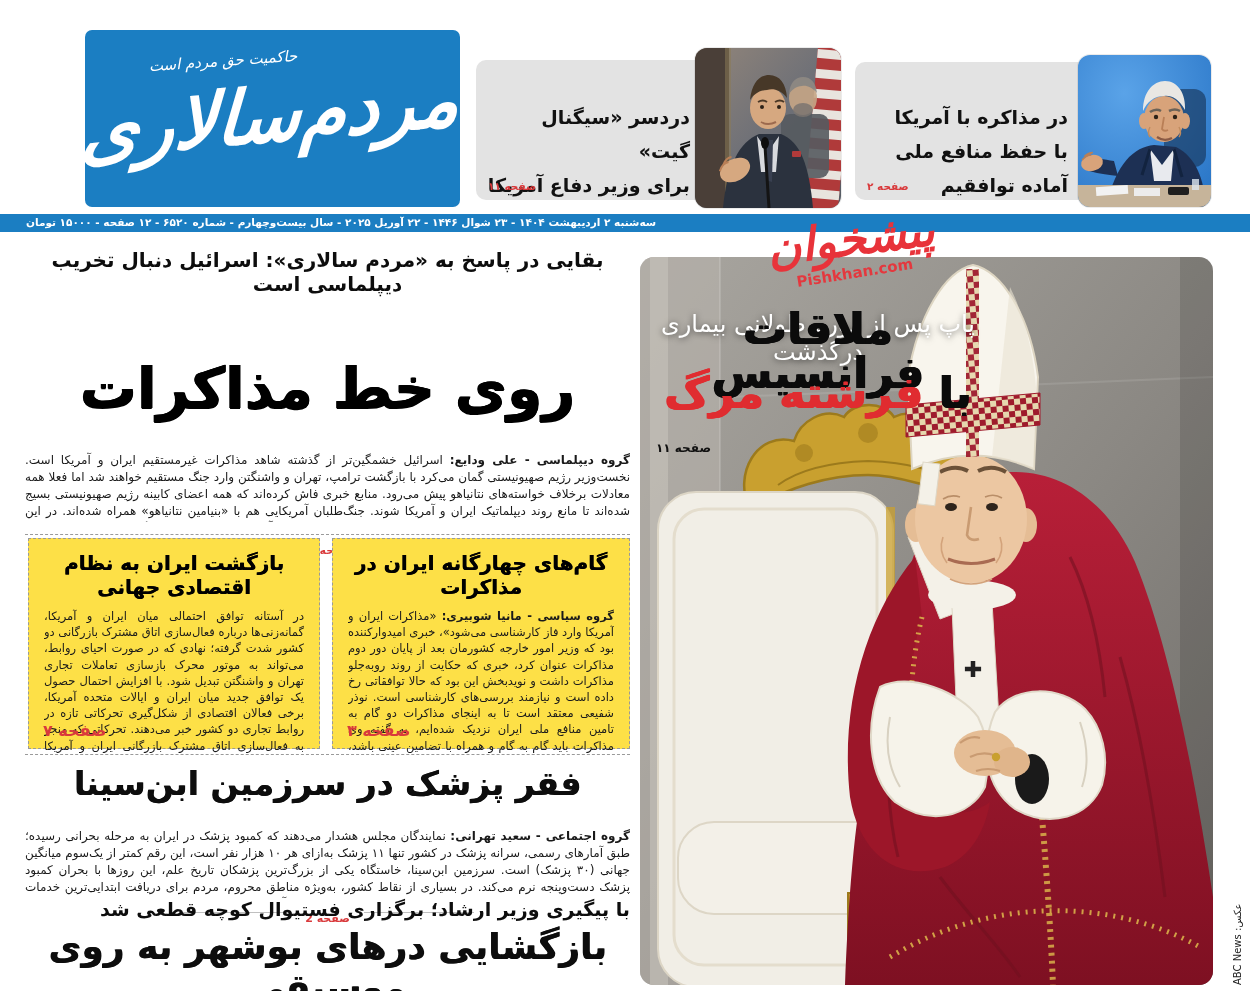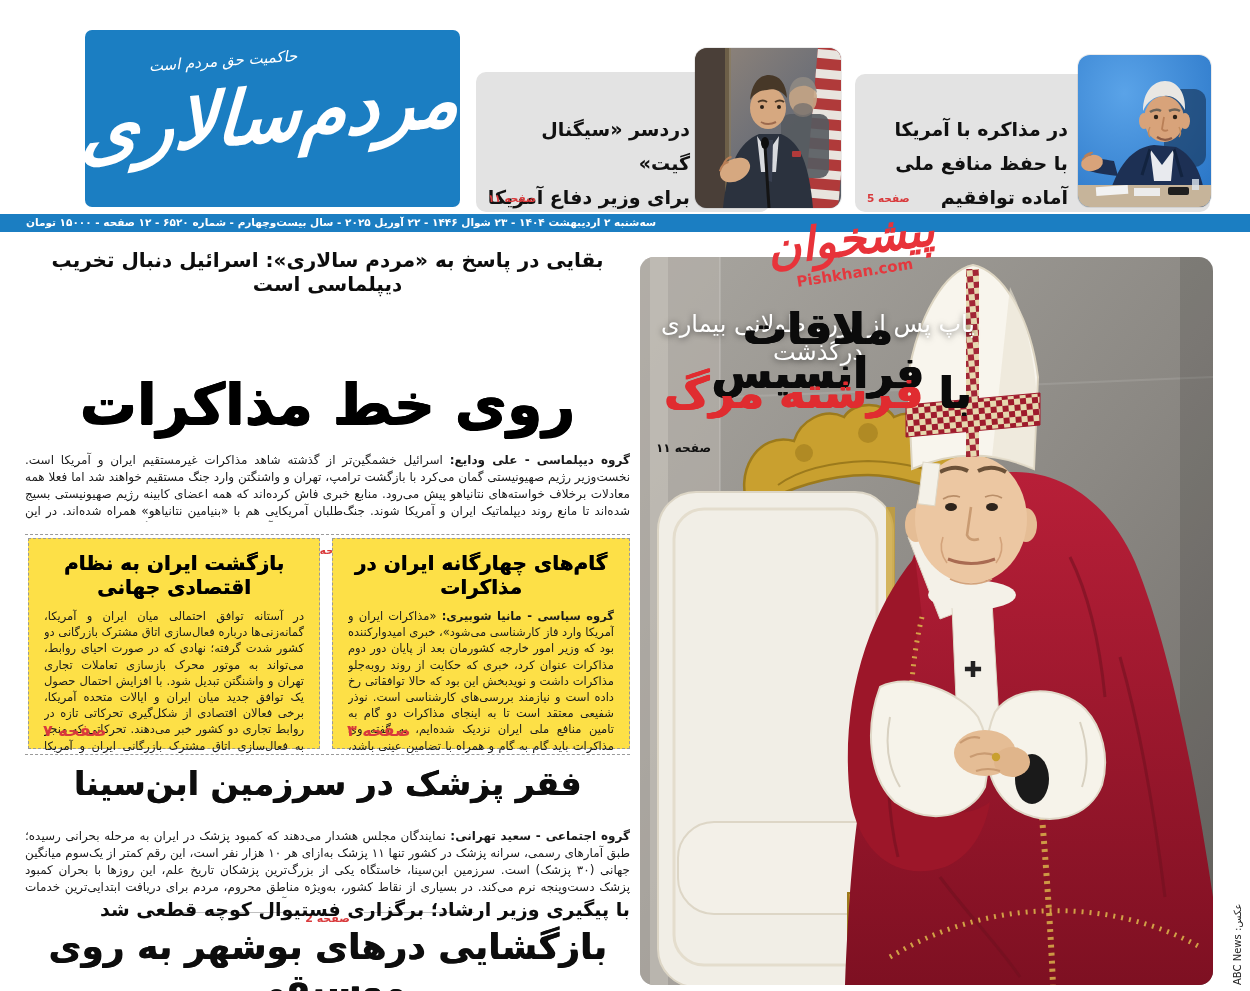--- a/index.html
+++ b/index.html
@@ -10,42 +10,42 @@
   
   .masthead{left:85px;top:30px;width:375px;height:177px;background:#1b7ec2;border-radius:7px;overflow:hidden;}
   .masthead-slogan{position:absolute;top:22px;left:38px;width:200px;color:#fff;font-size:15px;font-style:italic;transform:rotate(-4deg);text-align:center;}
   .masthead-title{position:absolute;top:48px;left:0;width:100%;text-align:center;color:#fff;font-size:74px;font-weight:bold;font-style:italic;transform:rotate(-5deg) skewX(-8deg);letter-spacing:-2px;line-height:1;}
 
   
   .datebar{left:0;top:214px;width:1250px;height:18px;background:#1b7ec2;}
   .dateline{position:absolute;left:26px;top:2px;color:#fff;font-size:10.5px;font-weight:bold;white-space:nowrap;}
 
   
-  .teaser-box{background:#e3e3e3;border-radius:10px;z-index:1;margin-top:12px;}
+  .teaser-box{background:#e3e3e3;border-radius:10px;z-index:1;}
   .teaser-mid{left:476px;top:60px;width:294px;height:140px;}
   .teaser-right{left:855px;top:62px;width:355px;height:138px;}
   .teaser-text{position:absolute;text-align:right;font-weight:bold;color:#111;font-size:19px;line-height:34px;}
   .teaser-page{position:absolute;left:12px;bottom:8px;color:#d93a3c;font-size:10.5px;font-weight:bold;}
   .teaser-photo{z-index:2;border-radius:12px;overflow:hidden;box-shadow:0 0 0 1px rgba(0,0,0,.08);}
   .photo-mid{left:695px;top:48px;width:146px;height:160px;}
   .photo-right{left:1078px;top:55px;width:133px;height:152px;}
   .teaser-photo svg{display:block;width:100%;height:100%;}
 
   
   .watermark{left:768px;top:216px;z-index:40;color:#e8333a;transform:rotate(-7deg);text-align:center;pointer-events:none;}
   .watermark .wm-name{font-size:46px;font-weight:bold;font-style:italic;line-height:1;display:block;}
   .watermark .wm-url{font-size:15px;font-weight:bold;display:block;margin-top:2px;transform:rotate(-2deg);opacity:.95;}
 
   
   .leftcol{left:25px;top:240px;width:605px;height:751px;}
   .kicker{position:absolute;width:100%;text-align:center;font-weight:bold;color:#0d0d0d;}
   .lead-kicker{top:8px;font-size:20px;}
   .lead-h{position:absolute;width:100%;text-align:center;font-weight:bold;color:#000;font-size:57px;line-height:1;text-shadow:.6px 0 0 currentColor,-.6px 0 0 currentColor,0 .6px 0 currentColor;}
   .lead-h1{top:44px;}
-  .lead-h2{top:136px;}
+  .lead-h2{top:120px;}
   .bodytext{position:absolute;width:100%;font-size:12px;line-height:17px;text-align:justify;color:#1a1a1a;overflow:hidden;}
   .byline{font-weight:bold;}
   .lead-body{top:200px;height:70px;}
   .marker{position:absolute;width:100%;display:flex;justify-content:center;gap:14px;margin-top:32px;}
   .marker .rule{width:110px;height:0;border-top:1px solid #c0c0c0;}
   .marker .pg{color:#d93a3c;font-size:11px;font-weight:bold;}
   .m-lead{top:272px;}
   .dashline{position:absolute;width:100%;border-top:1.6px dashed #9a9a9a;}
   .dash-boxes{top:294px;}
   .dash-doctor{top:514px;}
@@ -135,21 +135,21 @@
         <path d="M26,116 q6,-6 12,-4 M32,112 q6,-5 11,-3" stroke="#b97f56" stroke-width="2" fill="none"></path>
       </g>
     </svg>
   </div>
 
   <div class="abs teaser-box teaser-right">
     <div class="teaser-text" style="top:38px;left:12px;width:201px;">
       <div>در مذاکره با آمریکا</div>
       <div>با حفظ منافع ملی آماده توافقیم</div>
     </div>
-    <div class="teaser-page">صفحه 5</div>
+    <div class="teaser-page">صفحه ۲</div>
   </div>
   <div class="abs teaser-photo photo-right">
     <svg viewBox="0 0 133 152" preserveAspectRatio="xMidYMid slice" aria-hidden="true">
       <defs>
         <radialGradient id="pzbg" cx=".35" cy=".25" r="1.1">
           <stop offset="0" stop-color="#5aa3e8"></stop>
             <stop offset="1" stop-color="#1f6cc0"></stop>
         </radialGradient>
       </defs>
       <rect width="133" height="152" fill="url(#pzbg)"></rect>

